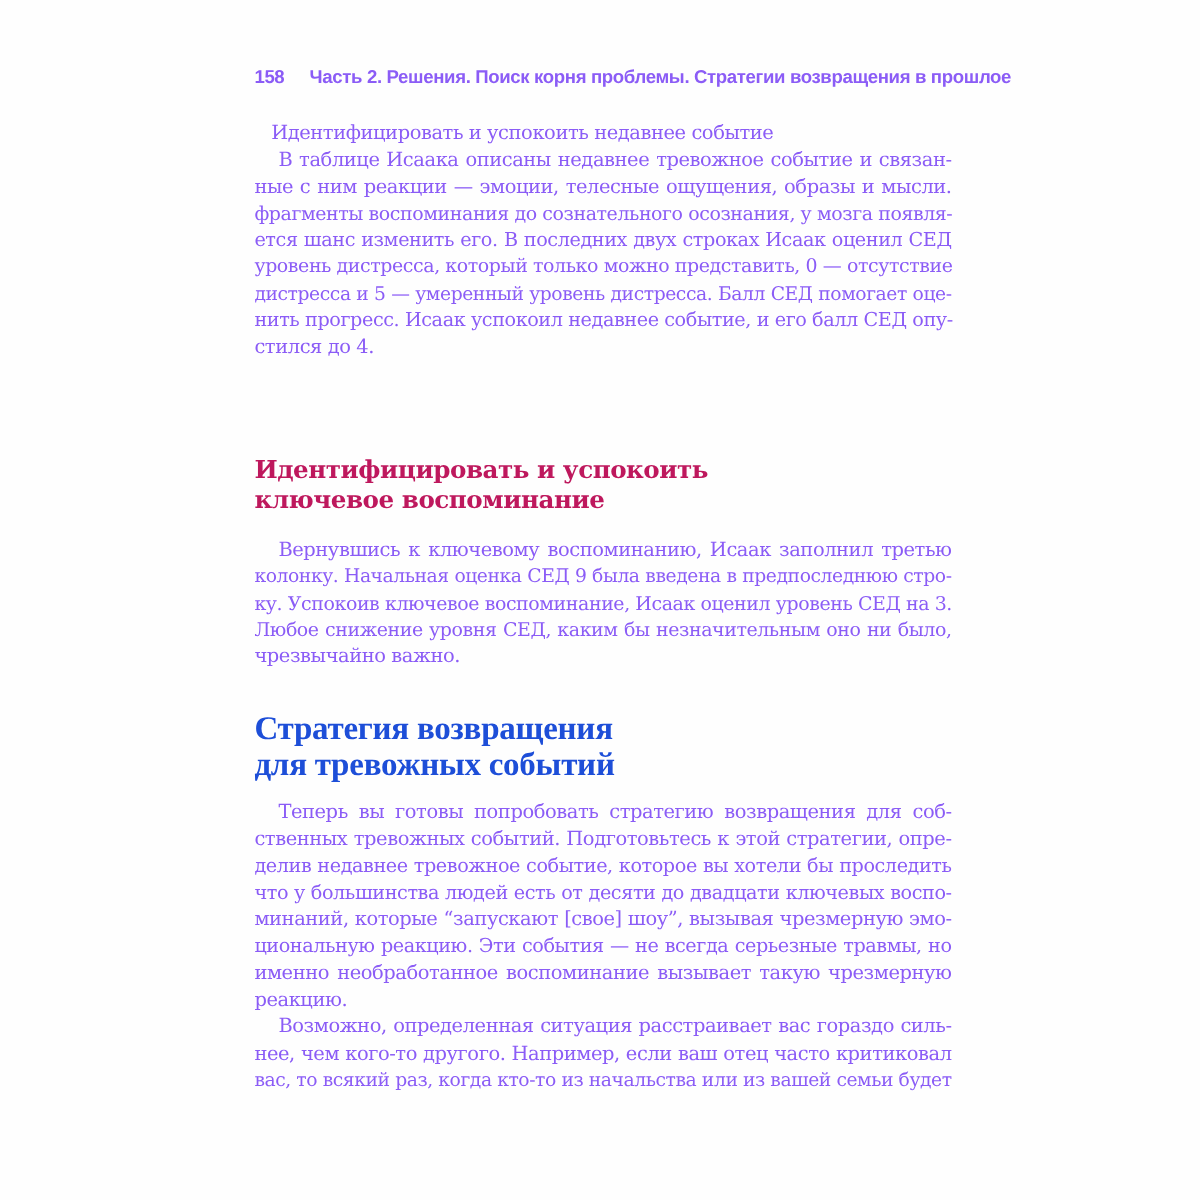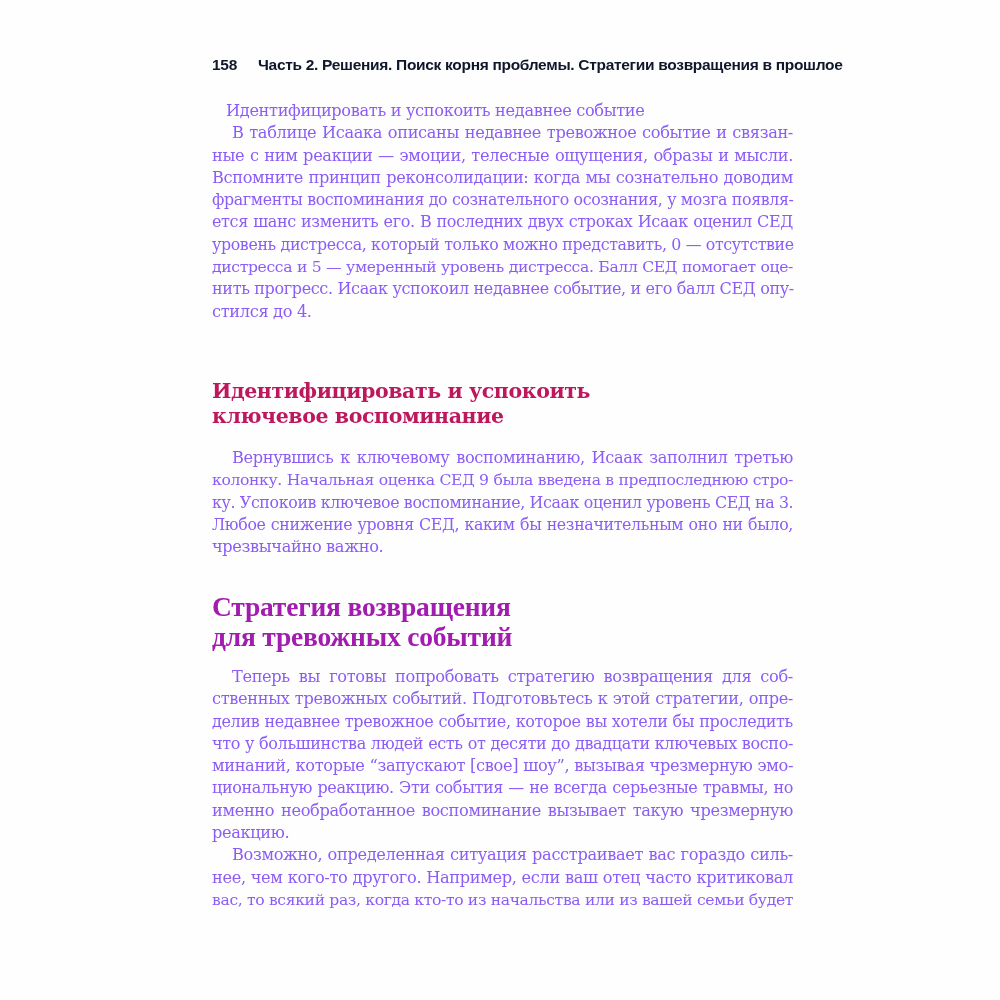--- a/index.html
+++ b/index.html
@@ -1,60 +1,59 @@
 <!DOCTYPE html>
 <html><head>
 <meta charset="utf-8">
 <style>
   html, body { margin: 0; padding: 0; background: #ffffff; }
   body { width: 1000px; height: 1000px; position: relative; overflow: hidden; }
   .page { position: absolute; left: 0; top: 0; width: 1000px; height: 1000px; background: #fefefe; }
   .running-head {
     position: absolute; left: 212px; top: 56px; width: 582px; height: 24px;
     font-family: "Liberation Sans", sans-serif; font-size: 15.5px; font-weight: bold;
-    color: #0f172a; white-space: nowrap; letter-spacing: -0.3px;
+    color: #8b5cf6; white-space: nowrap; letter-spacing: -0.3px;
   }
   .running-head .num { display: inline-block; width: 46px; }
   .block { position: absolute; left: 212px; width: 581px; }
   .line {
     font-family: "DejaVu Serif", "Liberation Serif", serif;
     font-size: 16.2px; color: #8b5cf6; height: 22.3px; line-height: 22.3px;
     white-space: nowrap; text-align: justify; text-align-last: justify;
     letter-spacing: -0.35px;
   }
   .line.last { text-align-last: left; }
   .line.indent { padding-left: 20px; }
   .line.plainhead { text-align-last: left; }
   h2 { margin: 0; }
   .h-small {
     font-family: "DejaVu Serif", "Liberation Serif", serif;
     font-weight: bold; font-size: 20.5px; color: #be185d; line-height: 25px;
     letter-spacing: -0.4px;
   }
   .h-large {
     font-family: "Liberation Serif", "DejaVu Serif", serif;
-    font-weight: bold; font-size: 27.5px; color: #a21caf; line-height: 30px;
+    font-weight: bold; font-size: 27.5px; color: #1d4ed8; line-height: 30px;
     letter-spacing: -0.2px;
   }
   em { font-style: italic; }
 </style>
 </head>
 <body>
 
 <div class="page">
 
   <div class="running-head">
     <span class="num">158</span><span>Часть 2. Решения. Поиск корня проблемы. Стратегии возвращения в прошлое</span>
   </div>
 
   <div class="block" style="top:100px;">
     <div class="line plainhead" style="padding-left:14px;">Идентифицировать и успокоить недавнее событие</div>
     <div class="line indent">В таблице Исаака описаны недавнее тревожное событие и связан-</div>
     <div class="line">ные с ним реакции — эмоции, телесные ощущения, образы и мысли.</div>
-    <div class="line">Вспомните принцип реконсолидации: когда мы сознательно доводим</div>
     <div class="line" style="font-size: 15.8px;">фрагменты воспоминания до сознательного осознания, у мозга появля-</div>
     <div class="line" style="font-size: 16px;">ется шанс изменить его. В последних двух строках Исаак оценил СЕД</div>
     <div class="line" style="font-size: 15.8px;">уровень дистресса, который только можно представить, 0 — отсутствие</div>
     <div class="line" style="font-size: 15.6px;">дистресса и 5 — умеренный уровень дистресса. Балл СЕД помогает оце-</div>
     <div class="line" style="font-size: 16px;">нить прогресс. Исаак успокоил недавнее событие, и его балл СЕД опу-</div>
     <div class="line last">стился до 4.</div>
   </div>
 
   <div class="block" style="top:379px;">
     <h2 class="h-small">

